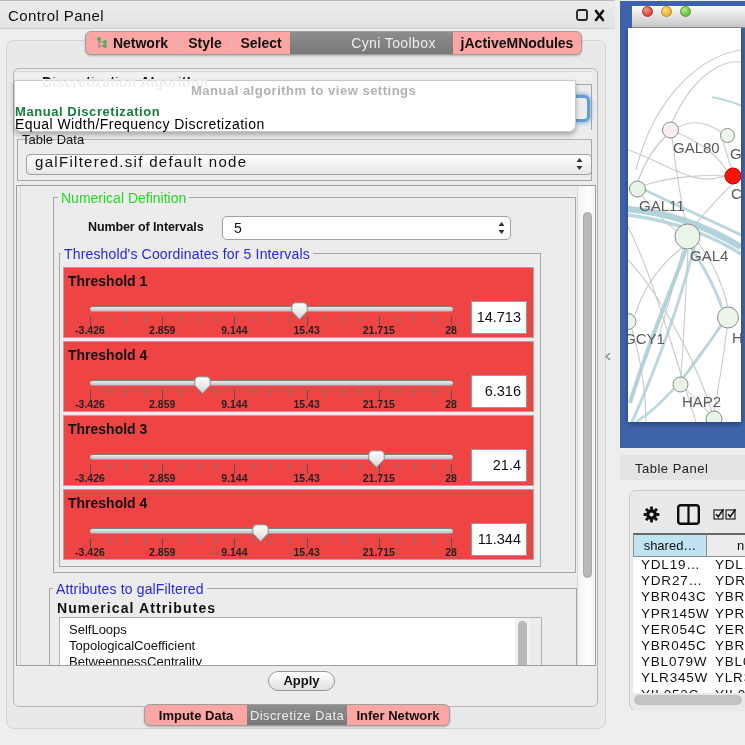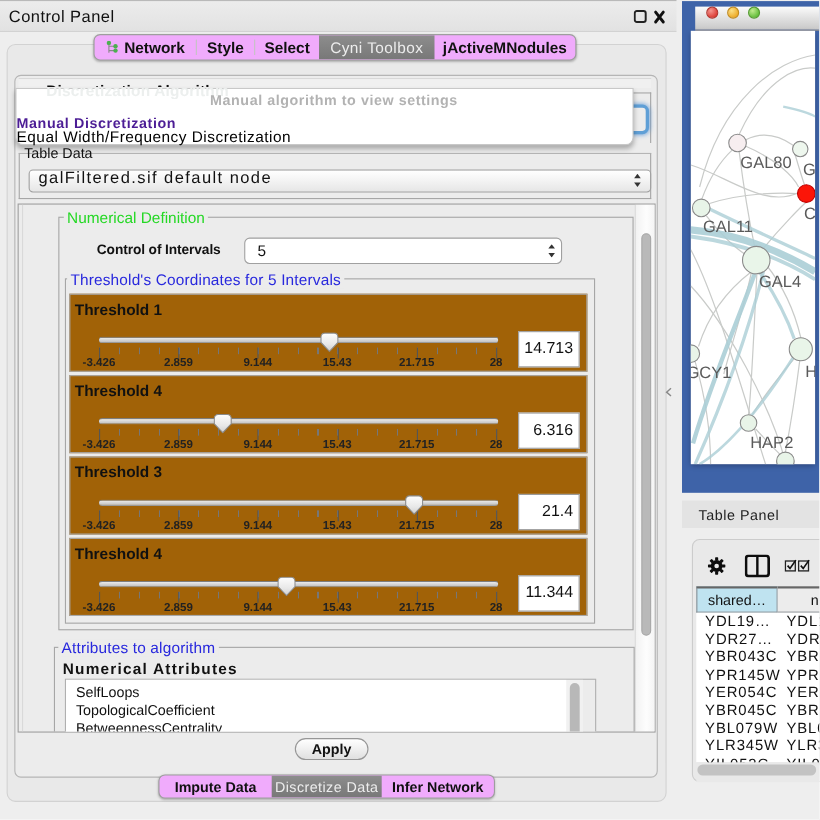--- a/index.html
+++ b/index.html
@@ -8,31 +8,31 @@
   .abs{position:absolute;}
   .titlebar{left:0;top:0;width:615px;height:29px;
     background:linear-gradient(180deg,#ececec,#e2e2e2);
     border-top:1px solid #b9b9b9;border-bottom:1px solid #cfcfcf;box-sizing:border-box;}
   .tb-text{left:8px;top:7px;font-size:15px;letter-spacing:0.4px;color:#111;}
   .outerpanel{left:6px;top:40px;width:600px;height:689px;background:#e9e9e9;
     border:1px solid #d2d2d2;border-radius:8px;box-sizing:border-box;}
   .innerpanel{left:13px;top:68px;width:585px;height:639px;background:#ececec;
     border:1px solid #b5b5b5;border-radius:6px;box-sizing:border-box;}
   
-  .tabstrip{display:flex;height:24px;border-radius:6px;background:#f0abfc;
+  .tabstrip{display:flex;height:24px;border-radius:6px;background:#fca5a5;
     border:1px solid #9e9e9e;box-sizing:border-box;overflow:hidden;
     box-shadow:0 1px 2px rgba(0,0,0,0.25);}
   .tabseg{display:flex;align-items:center;justify-content:center;
     font-size:14px;font-weight:bold;color:#111;white-space:nowrap;}
   .tabseg.dark{background:linear-gradient(180deg,#8d8d8d,#787878);color:#ededed;font-weight:normal;letter-spacing:0.4px;}
   .tabsep{width:1px;background:#c4c4c4;margin:4px 0;}
   
   .group{border:1px solid #a6a6a6;box-sizing:border-box;}
   
-  .tpanel{width:471px;height:71px;background:#a16207;border:1px solid #a8a8a8;box-sizing:border-box;}
+  .tpanel{width:471px;height:71px;background:#ef4444;border:1px solid #a8a8a8;box-sizing:border-box;}
   .ttitle{position:absolute;left:4px;top:5px;font-size:14px;font-weight:bold;color:#111;}
   .track{position:absolute;left:26px;top:38px;width:363px;height:6px;border-radius:3px;
      border-top:1px solid #7e7e7e;border-bottom:1px solid #9a9a9a;box-sizing:border-box;
      background:linear-gradient(180deg,#ececec 0%,#d6d6d6 50%,#c2c2c2 100%);}
   .minorticks{position:absolute;left:26px;top:48px;width:364px;height:6px;
      background:repeating-linear-gradient(90deg,#777 0px,#777 1px,transparent 1px,transparent 18.05px);}
   .majortick{position:absolute;top:48px;width:1px;height:10px;background:#555;}
   .ticklabel{position:absolute;top:56px;width:60px;margin-left:-30px;text-align:center;
      font-size:10.5px;font-weight:bold;color:#222;}
   .vbox{position:absolute;left:407px;top:33px;width:56px;height:33px;background:#fff;
@@ -76,41 +76,41 @@
       <svg width="12" height="13" viewBox="0 0 12 13" style="margin-right:5px">
         <path d="M3,2 v9 M3,5 h5 M3,9 h5" stroke="#888" stroke-width="1" fill="none"></path>
         <circle cx="3" cy="2" r="2" fill="#4caf50"></circle>
         <circle cx="9" cy="5" r="2" fill="#4caf50"></circle>
         <circle cx="9" cy="9" r="2" fill="#4caf50"></circle>
       </svg>Network</div>
     <div class="tabsep"></div>
     <div class="tabseg" style="width:52px;">Style</div>
     <div class="tabsep"></div>
     <div class="tabseg" style="width:58px;">Select</div>
-    <div class="tabseg dark" style="width:105px;">Cyni Toolbox</div>
+    <div class="tabseg dark" style="width:119px;padding-left:44px;">Cyni Toolbox</div>
     <div class="tabseg" style="width:128px;">jActiveMNodules</div>
   </div>
 
   <div class="abs" style="left:17px;top:71px;width:575px;height:1px;background:#d6d6d6;"></div>
   <div class="abs" style="left:17px;top:72px;width:575px;height:8px;background:#f0f0f0;"></div>
   <div class="abs" style="left:42px;top:74px;font-size:14px;font-weight:bold;letter-spacing:0.2px;color:#111;
        clip-path:inset(3px 0 11px 0);z-index:3;">Discretization Algorithm</div>
 
   <div class="abs group" style="left:17px;top:84px;width:575px;height:46px;border-bottom:none;"></div>
 
   <div class="abs" style="left:570px;top:95px;width:20px;height:27px;border-radius:6px;
       background:#ececec;border:3px solid #5f9fd6;box-shadow:0 0 4px 1px rgba(90,150,215,0.75);box-sizing:border-box;"></div>
 
   <div class="abs" style="left:14px;top:80px;width:562px;height:52px;background:#ffffff;
       border:1px solid #c8c8c8;border-radius:0 0 7px 7px;box-sizing:border-box;z-index:4;
       box-shadow:0 3px 5px rgba(0,0,0,0.28);"></div>
   <div class="abs" style="left:42px;top:74px;font-size:14px;font-weight:bold;letter-spacing:0.2px;color:#ecefee;z-index:5;clip-path:inset(6px 0 0 0);">Discretization Algorithm</div>
   <div class="abs" style="left:191px;top:83px;font-size:13px;letter-spacing:0.5px;
       font-weight:bold;color:#b2b2b2;z-index:5;">Manual algorithm to view settings</div>
-  <div class="abs" style="left:15px;top:104px;font-size:13px;font-weight:bold;letter-spacing:0.55px;color:#4c1d95;z-index:5;">Manual Discretization</div>
+  <div class="abs" style="left:15px;top:104px;font-size:13px;font-weight:bold;letter-spacing:0.55px;color:#15803d;z-index:5;">Manual Discretization</div>
   <div class="abs" style="left:15px;top:116px;font-size:14px;letter-spacing:0.45px;color:#000;z-index:5;">Equal Width/Frequency Discretization</div>
 
   <div class="abs" style="left:22px;top:132px;font-size:13px;color:#111;z-index:2;">Table Data</div>
   <div class="abs group" style="left:17px;top:139px;width:575px;height:42px;
       border-top-color:#b5b5b5;"></div>
   <div class="abs combo" style="left:26px;top:154px;width:566px;height:21px;line-height:14px;padding-left:8px;font-size:15px;letter-spacing:1.3px;">galFiltered.sif default node</div>
   <svg class="abs updown" style="left:576px;top:158px" viewBox="0 0 7 12">
     <path d="M3.5,0 L6.5,4 L0.5,4 Z" fill="#333"></path>
       <path d="M3.5,12 L6.5,8 L0.5,8 Z" fill="#333"></path>
   </svg>
@@ -119,21 +119,21 @@
        box-sizing:border-box;background:#ececec;overflow:hidden;" id="scroll">
     <div class="abs" style="left:3px;top:0;width:1px;height:479px;background:#d9d9d9;"></div>
 
     <div class="abs" style="left:560px;top:0;width:19px;height:479px;
         background:linear-gradient(90deg,#f2f2f2,#fdfdfd 50%,#f2f2f2);border-left:1px solid #dadada;"></div>
     <div class="abs" style="left:566px;top:26px;width:9px;height:366px;background:#b9b9b9;border:1px solid #a6a6a6;box-sizing:border-box;border-radius:4.5px;"></div>
 
     <div class="abs group" style="left:36px;top:11px;width:523px;height:376px;"></div>
     <div class="abs" style="left:41px;top:4px;padding:0 3px;background:#ececec;font-size:14px;color:#25d825;">Numerical Definition</div>
 
-    <div class="abs" style="left:71px;top:34px;font-size:12.5px;font-weight:bold;letter-spacing:-0.1px;color:#111;">Control of Intervals</div>
+    <div class="abs" style="left:71px;top:34px;font-size:12.5px;font-weight:bold;letter-spacing:-0.1px;color:#111;">Number of Intervals</div>
     <div class="abs combo" style="left:205px;top:30px;width:289px;height:24px;line-height:23px;padding-left:11px;border-radius:5px;background:#fff;font-size:14px;">5</div>
     <svg class="abs updown" style="left:481px;top:36px" viewBox="0 0 7 12">
       <path d="M3.5,0 L6.5,4 L0.5,4 Z" fill="#333"></path>
         <path d="M3.5,12 L6.5,8 L0.5,8 Z" fill="#333"></path>
     </svg>
 
     <div class="abs group" style="left:42px;top:67px;width:482px;height:314px;"></div>
     <div class="abs" style="left:44px;top:60px;padding:0 3px;background:#ececec;font-size:14px;letter-spacing:0.15px;color:#2828dd;">Threshold's Coordinates for 5 Intervals</div>
 
     <div class="abs tpanel" style="left:46px;top:81px;">
@@ -246,21 +246,21 @@
               <stop offset="0.6" stop-color="#e8e8e8"></stop>
               <stop offset="1" stop-color="#cfcfcf"></stop>
         </linearGradient>
           </defs>
         <path d="M0.8,4.3 a3.5,3.5 0 0 1 3.5,-3.5 h8.4 a3.5,3.5 0 0 1 3.5,3.5 v5 L8.5,17.4 L0.8,9.3 Z" fill="url(#tg303)" stroke="#8a8a8a" stroke-width="1"></path>
       </svg>
       <div class="vbox">11.344</div>
     </div>
 
     <div class="abs group" style="left:32px;top:402px;width:528px;height:110px;"></div>
-    <div class="abs" style="left:36px;top:395px;padding:0 3px;background:#ececec;font-size:14px;letter-spacing:0.15px;color:#2828dd;">Attributes to algorithm</div>
+    <div class="abs" style="left:36px;top:395px;padding:0 3px;background:#ececec;font-size:14px;letter-spacing:0.15px;color:#2828dd;">Attributes to galFiltered</div>
     <div class="abs" style="left:40px;top:414px;font-size:14px;font-weight:bold;letter-spacing:1.1px;color:#111;">Numerical Attributes</div>
 
     <div class="abs" style="left:42px;top:431px;width:483px;height:60px;border:1px solid #b0b0b0;box-sizing:border-box;background:#ececec;"></div>
     <div class="abs" style="left:43px;top:432px;width:455px;height:58px;background:#ffffff;"></div>
     <div class="abs" style="left:498px;top:432px;width:15px;height:58px;background:#f1f1f1;"></div>
     <div class="abs" style="left:501px;top:435px;width:9px;height:55px;background:#b8b8b8;border-radius:4.5px 4.5px 0 0;"></div>
     <div class="abs listitem" style="left:52px;top:436px;">SelfLoops</div>
     <div class="abs listitem" style="left:52px;top:452px;">TopologicalCoefficient</div>
     <div class="abs listitem" style="left:52px;top:468px;">BetweennessCentrality</div>
   </div>

